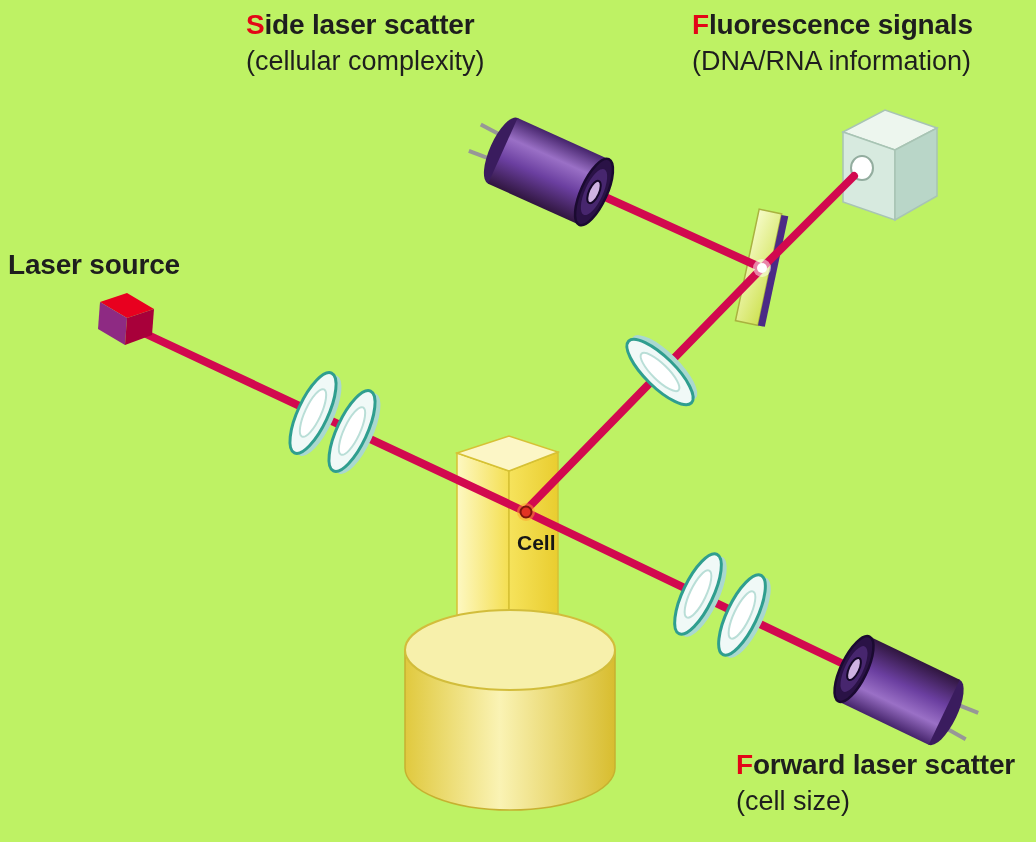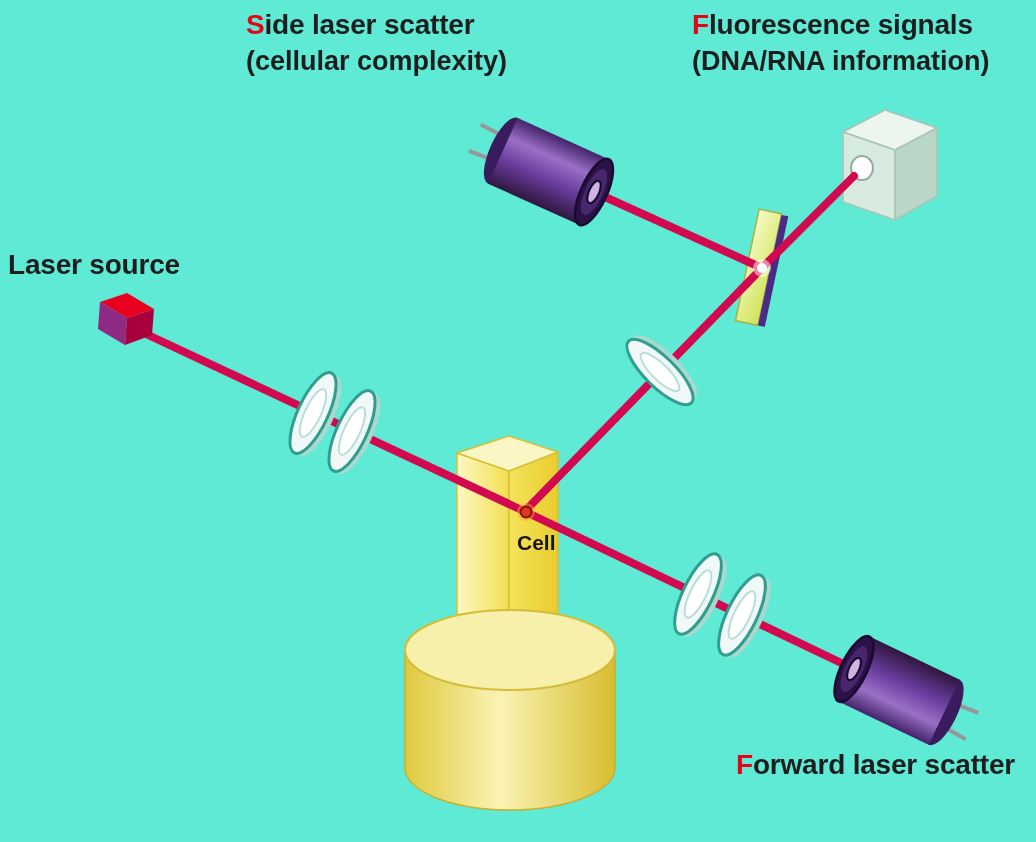--- a/index.html
+++ b/index.html
@@ -1,22 +1,22 @@
 <!DOCTYPE html>
 <html><head>
 <meta charset="utf-8">
 <style>
   * { margin:0; padding:0; box-sizing:border-box; }
   html,body { background:#ffffff; }
   body { font-family:"Liberation Sans", sans-serif; }
-  .stage { position:relative; width:1036px; height:842px; background:#5eead4; overflow:hidden; }
+  .stage { position:relative; width:1036px; height:842px; background:#bef264; overflow:hidden; }
   .stage svg { position:absolute; left:0; top:0; }
   .lbl { position:absolute; color:#1e1e1e; line-height:1.22; }
   .lbl .heading { font-size:28px; font-weight:700; letter-spacing:-0.2px; white-space:nowrap; }
-  .lbl .sub { font-size:27px; font-weight:700; margin-top:3px; white-space:nowrap; }
+  .lbl .sub { font-size:27px; font-weight:400; margin-top:3px; white-space:nowrap; }
   .accent { color:#e30617; }
   .cell-lbl { position:absolute; font-size:21px; font-weight:600; color:#161616; }
   .beam { stroke-width:8; stroke-linecap:round; fill:none; }
 </style>
 </head>
 <body>
 
 <div class="stage">
 
   <svg width="1036" height="842" viewBox="0 0 1036 842">
@@ -128,15 +128,16 @@
   </div>
 
   <div class="lbl" style="left:8px; top:248px;">
     <div class="heading">Laser source</div>
   </div>
 
   <div class="cell-lbl" style="left:509px; top:531px;margin-left:8px;">Cell</div>
 
   <div class="lbl" style="left:692px; top:748px;margin-left:44px;">
     <div class="heading"><span class="accent">F</span><span>orward laser scatter</span></div>
+    <div class="sub">(cell size)</div>
   </div>
 
 </div>
 
 </body></html>

